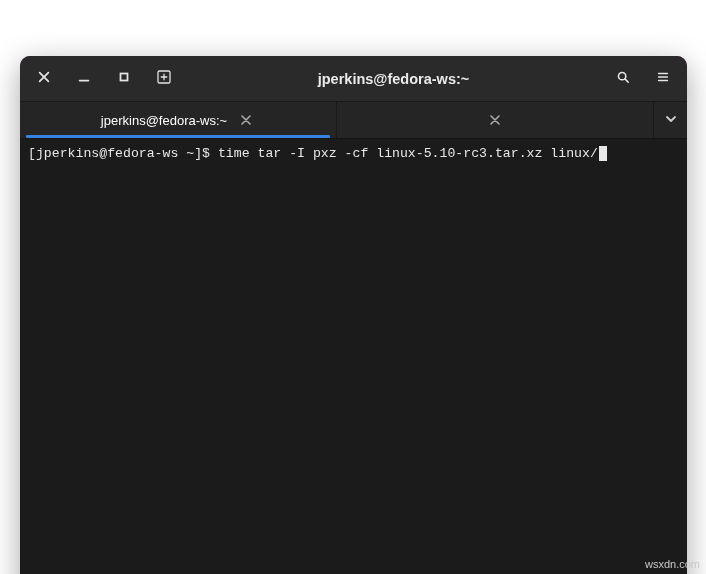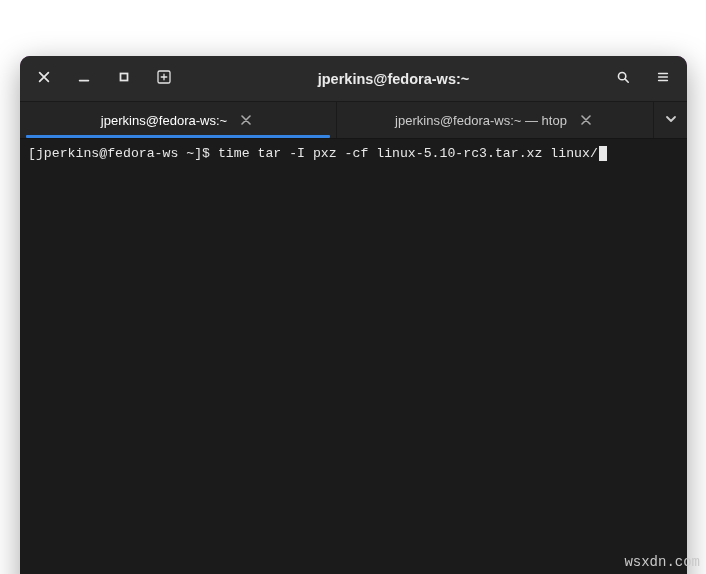--- a/index.html
+++ b/index.html
@@ -126,23 +126,23 @@
       width: 8px;
       height: 15px;
       background: #e8e8e8;
       vertical-align: text-bottom;
       margin-left: 1px;
     }
     .watermark {
       position: absolute;
       bottom: 4px;
       right: 6px;
-      font-size: 14px;
+      font-size: 11px;
       color: #c9c9c9;
-      font-family: Liberation Mono, monospace;
+      font-family: Liberation Sans, sans-serif;
     }
   </style>
 </head>
 <body>
 
 <div class="window">
 
   <div class="titlebar">
     <div class="tb-btn">
       <span>
@@ -200,21 +200,20 @@
       <span>jperkins@fedora-ws:~</span>
       <span class="tab-close">
         <span>
           <svg viewBox="0 0 10 10">
               <path d="M1 1 L9 9 M9 1 L1 9" stroke="currentColor" stroke-width="1.6" stroke-linecap="round"></path>
             </svg>
         </span>
       </span>
     </div>
     <div class="tab">
-      <span>jperkins@fedora-ws:~ — htop</span>
       <span class="tab-close">
         <span>
           <svg viewBox="0 0 10 10">
               <path d="M1 1 L9 9 M9 1 L1 9" stroke="currentColor" stroke-width="1.6" stroke-linecap="round"></path>
             </svg>
         </span>
       </span>
     </div>
     <div class="tab-arrow">
       <span>

